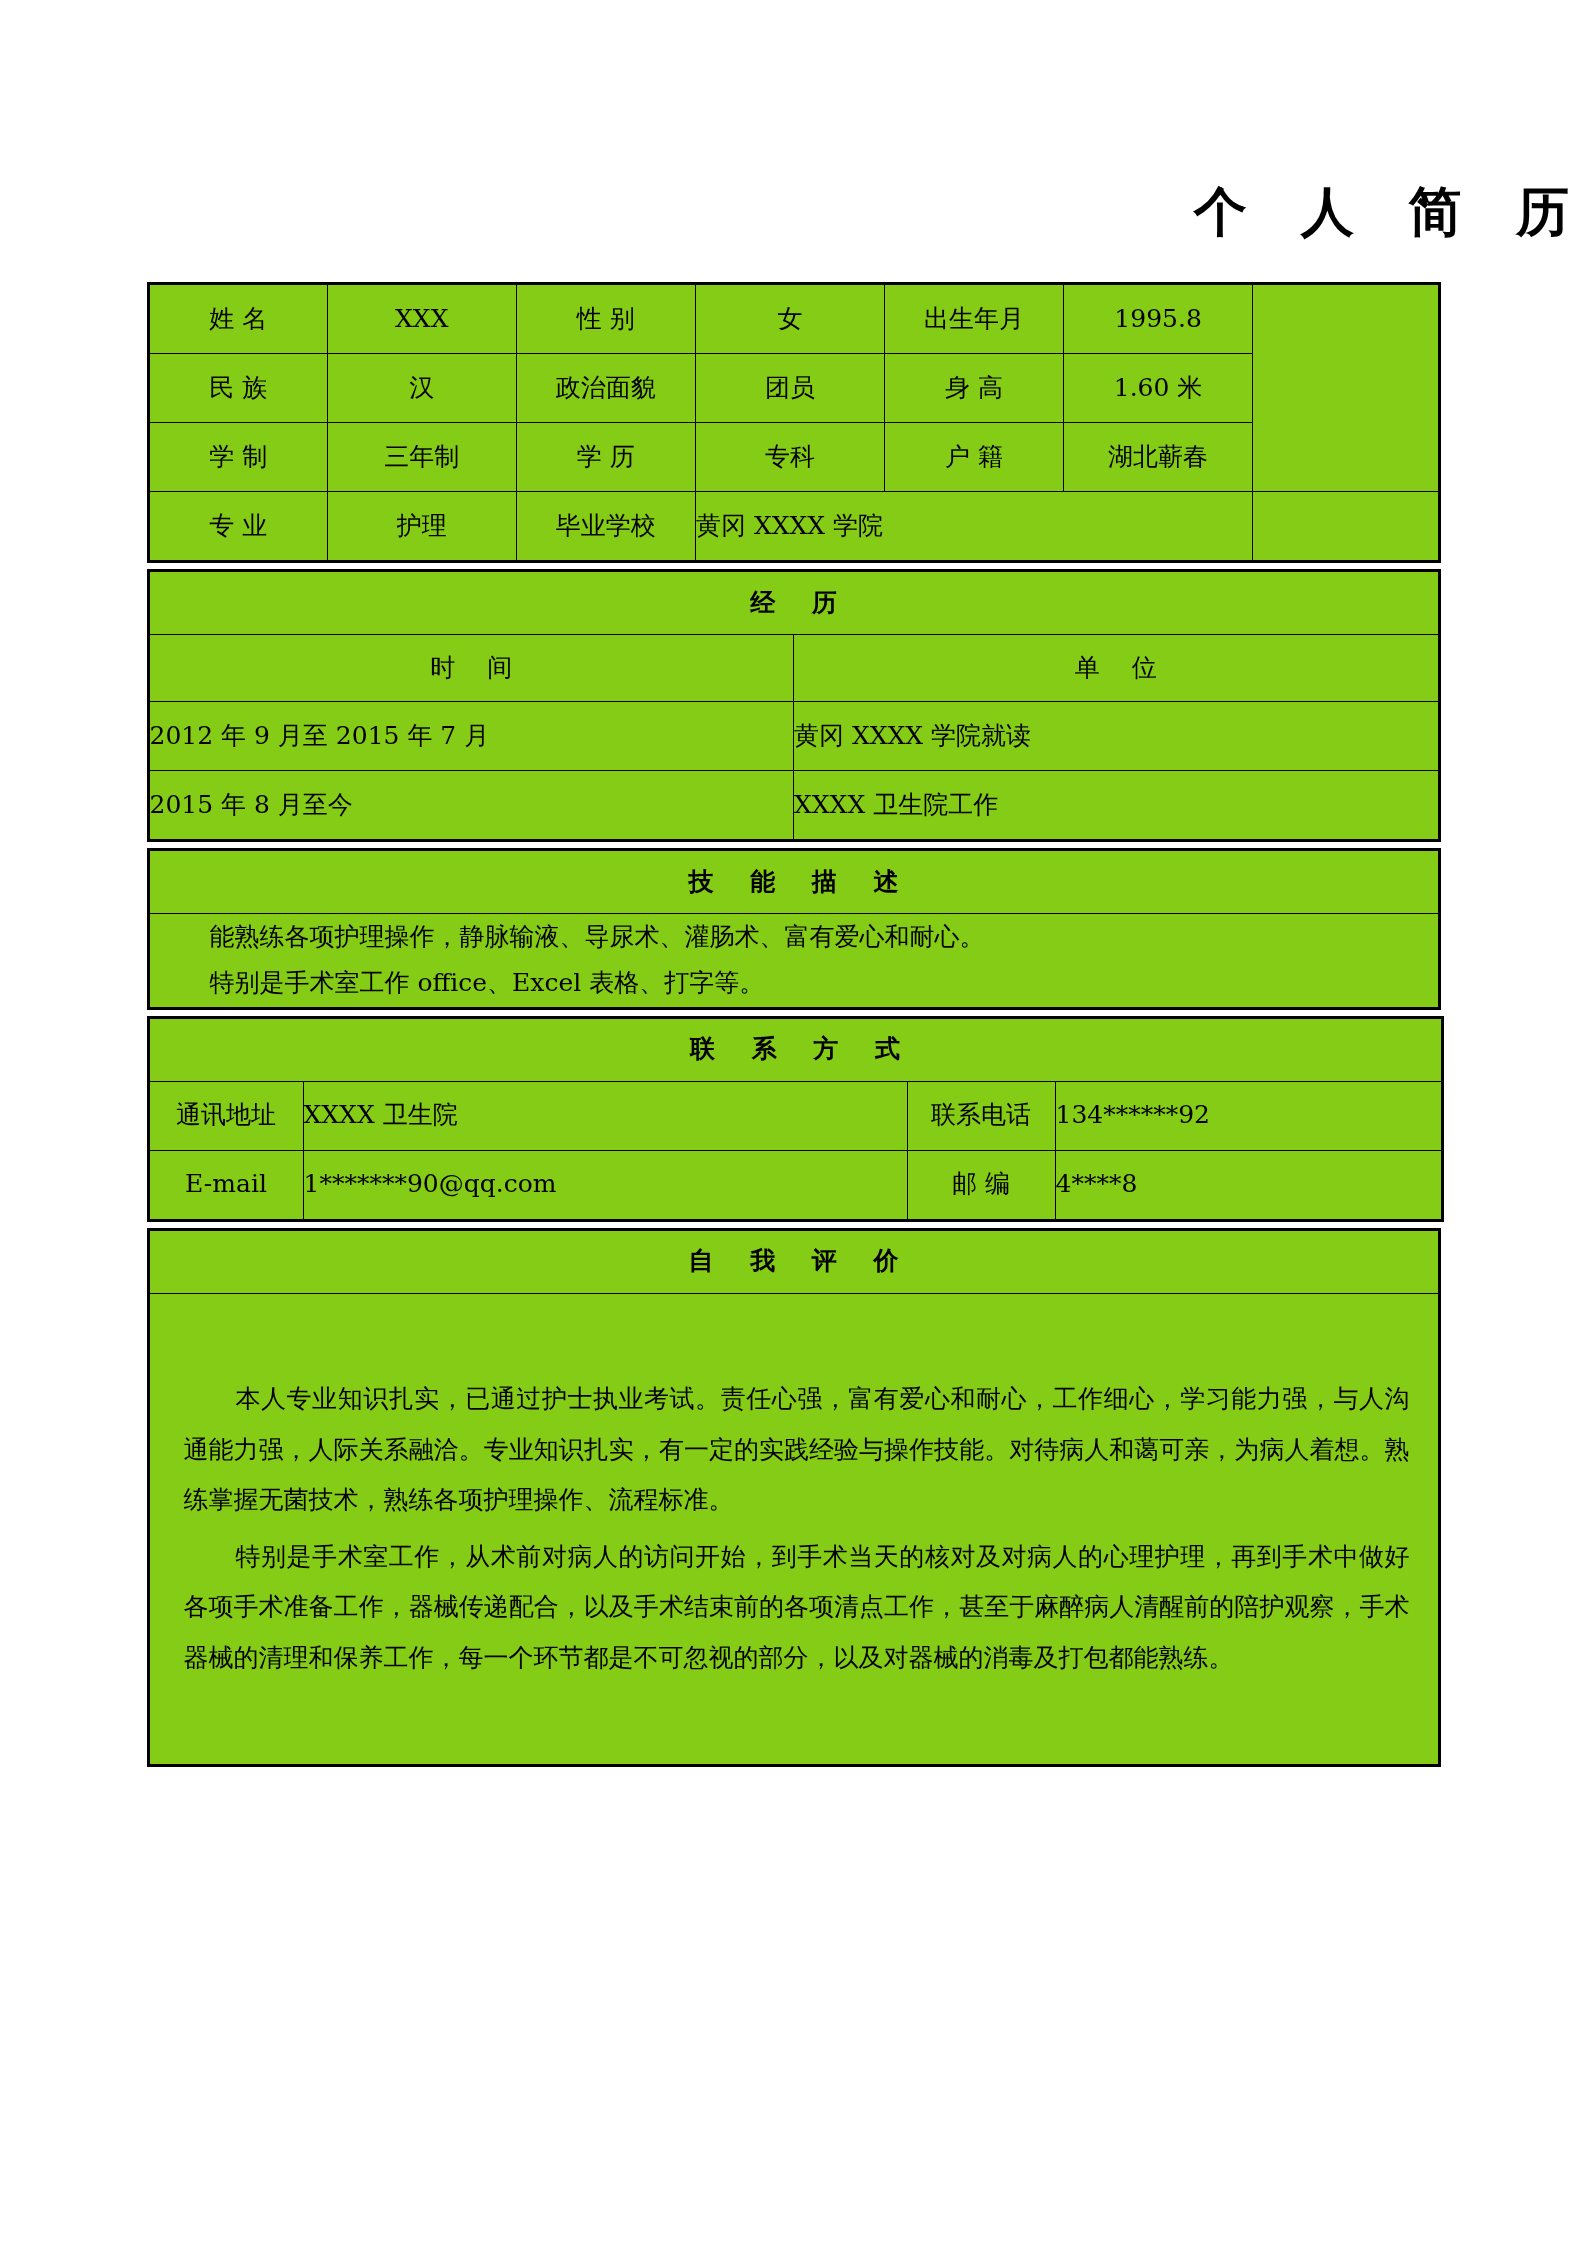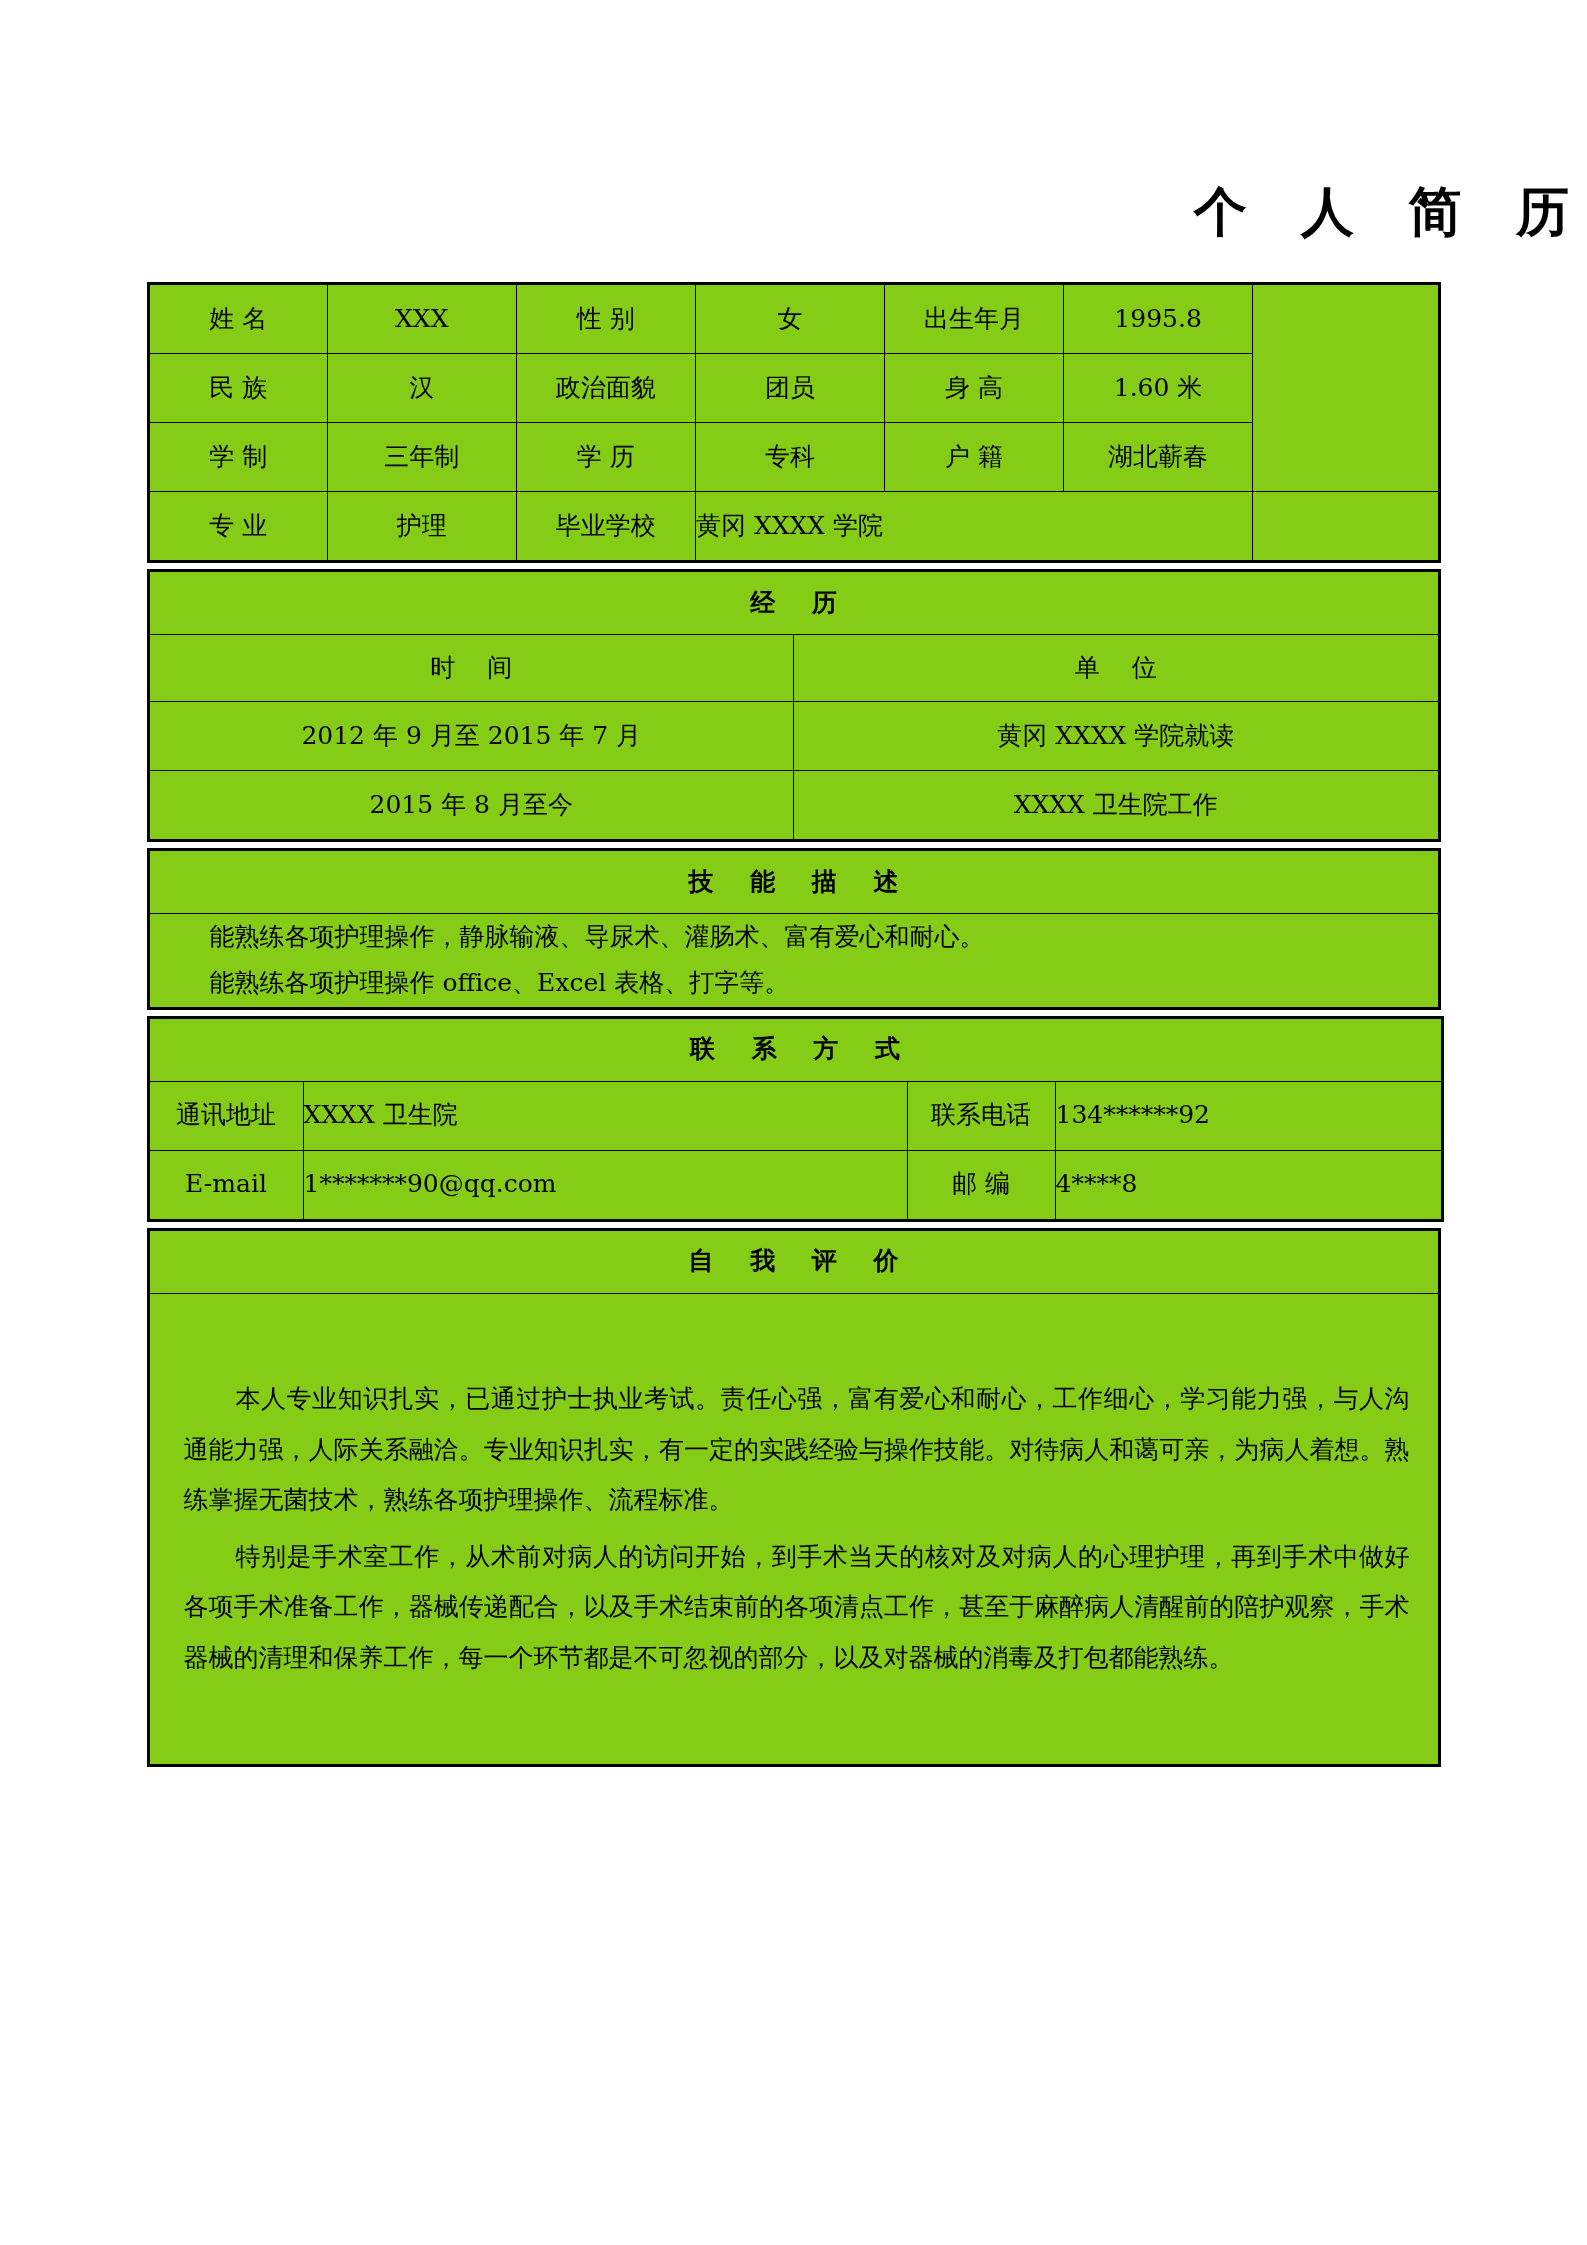--- a/index.html
+++ b/index.html
@@ -88,21 +88,20 @@
   td.col-head {
     height: 66px;
     text-align: center;
     font-size: 25px;
     letter-spacing: 12px;
     text-indent: 12px;
   }
 
   td.exp-cell {
     height: 68px;
-    text-align: center;
     font-size: 25px;
   }
 
   td.skills-body {
     padding: 16px 0 18px 0;
     text-align: left;
   }
   .skill-line {
     font-size: 25px;
     line-height: 1.85;
@@ -210,21 +209,21 @@
     </table>
 
     <table class="block">
       <tbody>
         <tr>
           <td class="section-head">技  能  描  述</td>
         </tr>
         <tr>
           <td class="skills-body">
             <div class="skill-line">能熟练各项护理操作，静脉输液、导尿术、灌肠术、富有爱心和耐心。</div>
-            <div class="skill-line">能熟练各项护理操作 office、Excel 表格、打字等。</div>
+            <div class="skill-line">特别是手术室工作 office、Excel 表格、打字等。</div>
           </td>
         </tr>
       </tbody>
     </table>
 
     <table class="block">
       <colgroup>
         <col style="width:155px">
         <col style="width:604px">
         <col style="width:148px">

